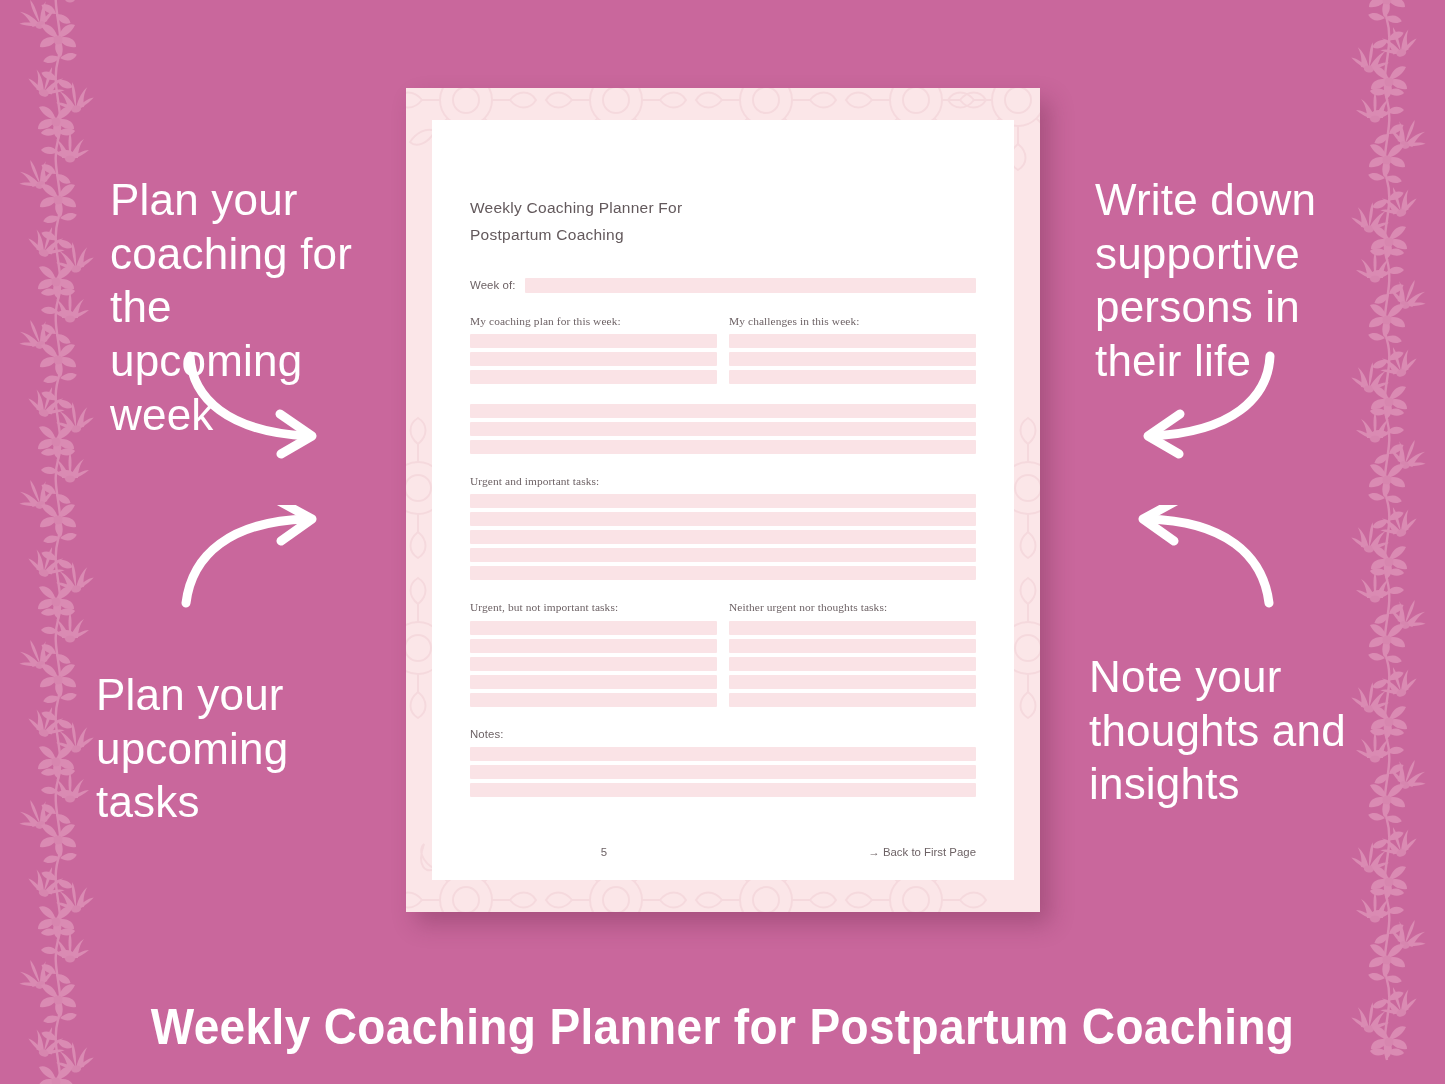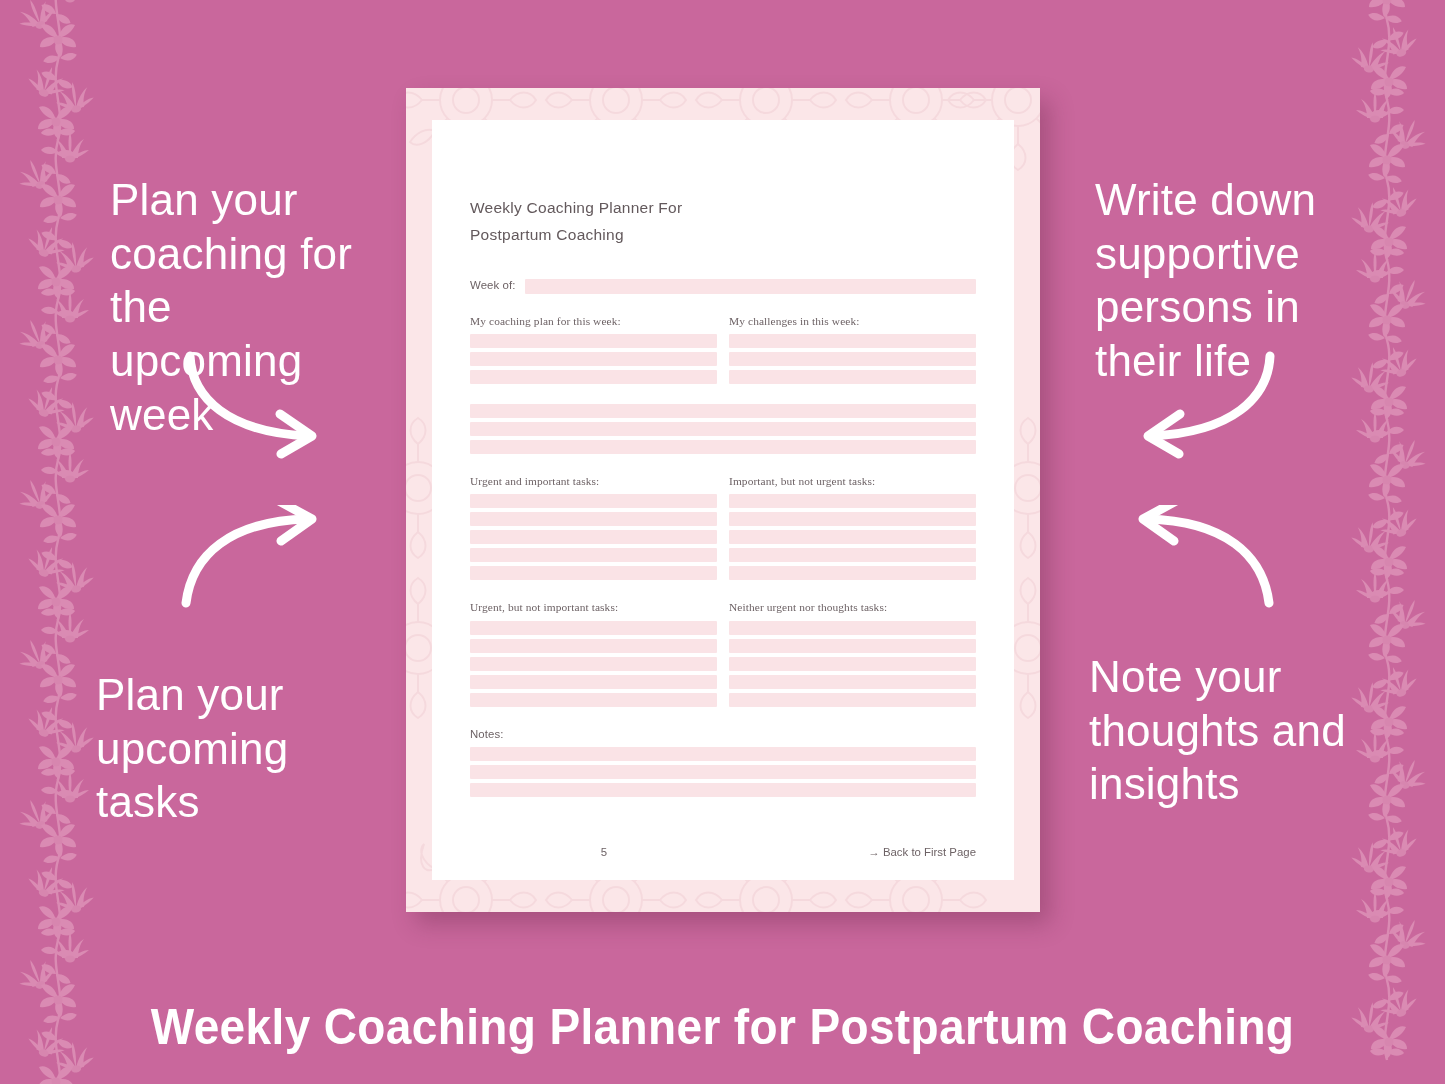--- a/index.html
+++ b/index.html
@@ -91,21 +91,21 @@
     font-size: 11.4px;
     letter-spacing: .1px;
     line-height: 1.35;
   }
 
   .blank { background: #fae3e6; border-radius: 1px; }
 
   
   .weekof-row {
     display: flex;
-    align-items: flex-end;
+    align-items: flex-start;
     gap: 9px;
     margin-top: 30px;
   }
   .weekof-row .blank { flex: 1; height: 15px; }
 
   .section { margin-top: 20px; }
   .two-col { display: flex; gap: 12px; font-family: Liberation Serif, serif; }
   .two-col > .col { flex: 1; }
 
   .lines { margin-top: 5px; display: flex; flex-direction: column; gap: 4px; }
@@ -312,30 +312,20 @@
       <div class="col">
         <div class="field-label">Urgent and important tasks:</div>
         <div class="lines">
           <span class="blank"></span>
           <span class="blank"></span>
           <span class="blank"></span>
           <span class="blank"></span>
           <span class="blank"></span>
         </div>
       </div>
-      <div class="col">
-        <div class="field-label">Important, but not urgent tasks:</div>
-        <div class="lines">
-          <span class="blank"></span>
-          <span class="blank"></span>
-          <span class="blank"></span>
-          <span class="blank"></span>
-          <span class="blank"></span>
-        </div>
-      </div>
     </div>
 
     <div class="section two-col">
       <div class="col">
         <div class="field-label">Urgent, but not important tasks:</div>
         <div class="lines">
           <span class="blank"></span>
           <span class="blank"></span>
           <span class="blank"></span>
           <span class="blank"></span>

